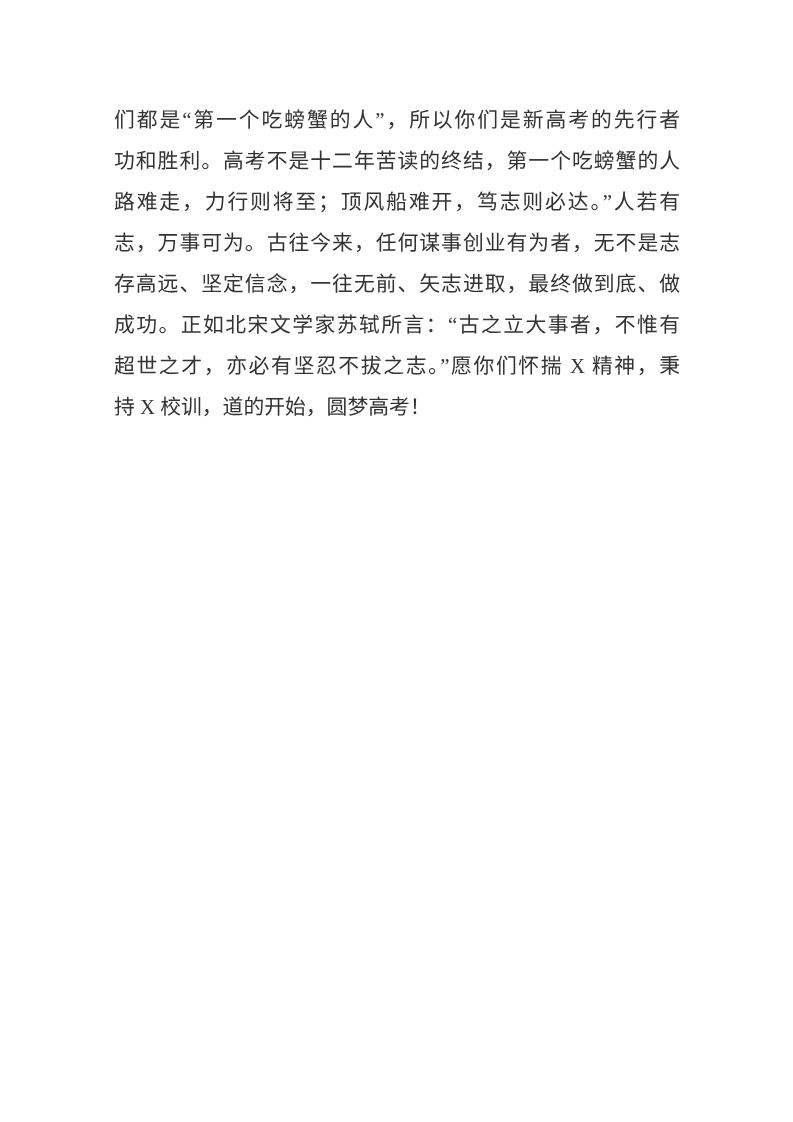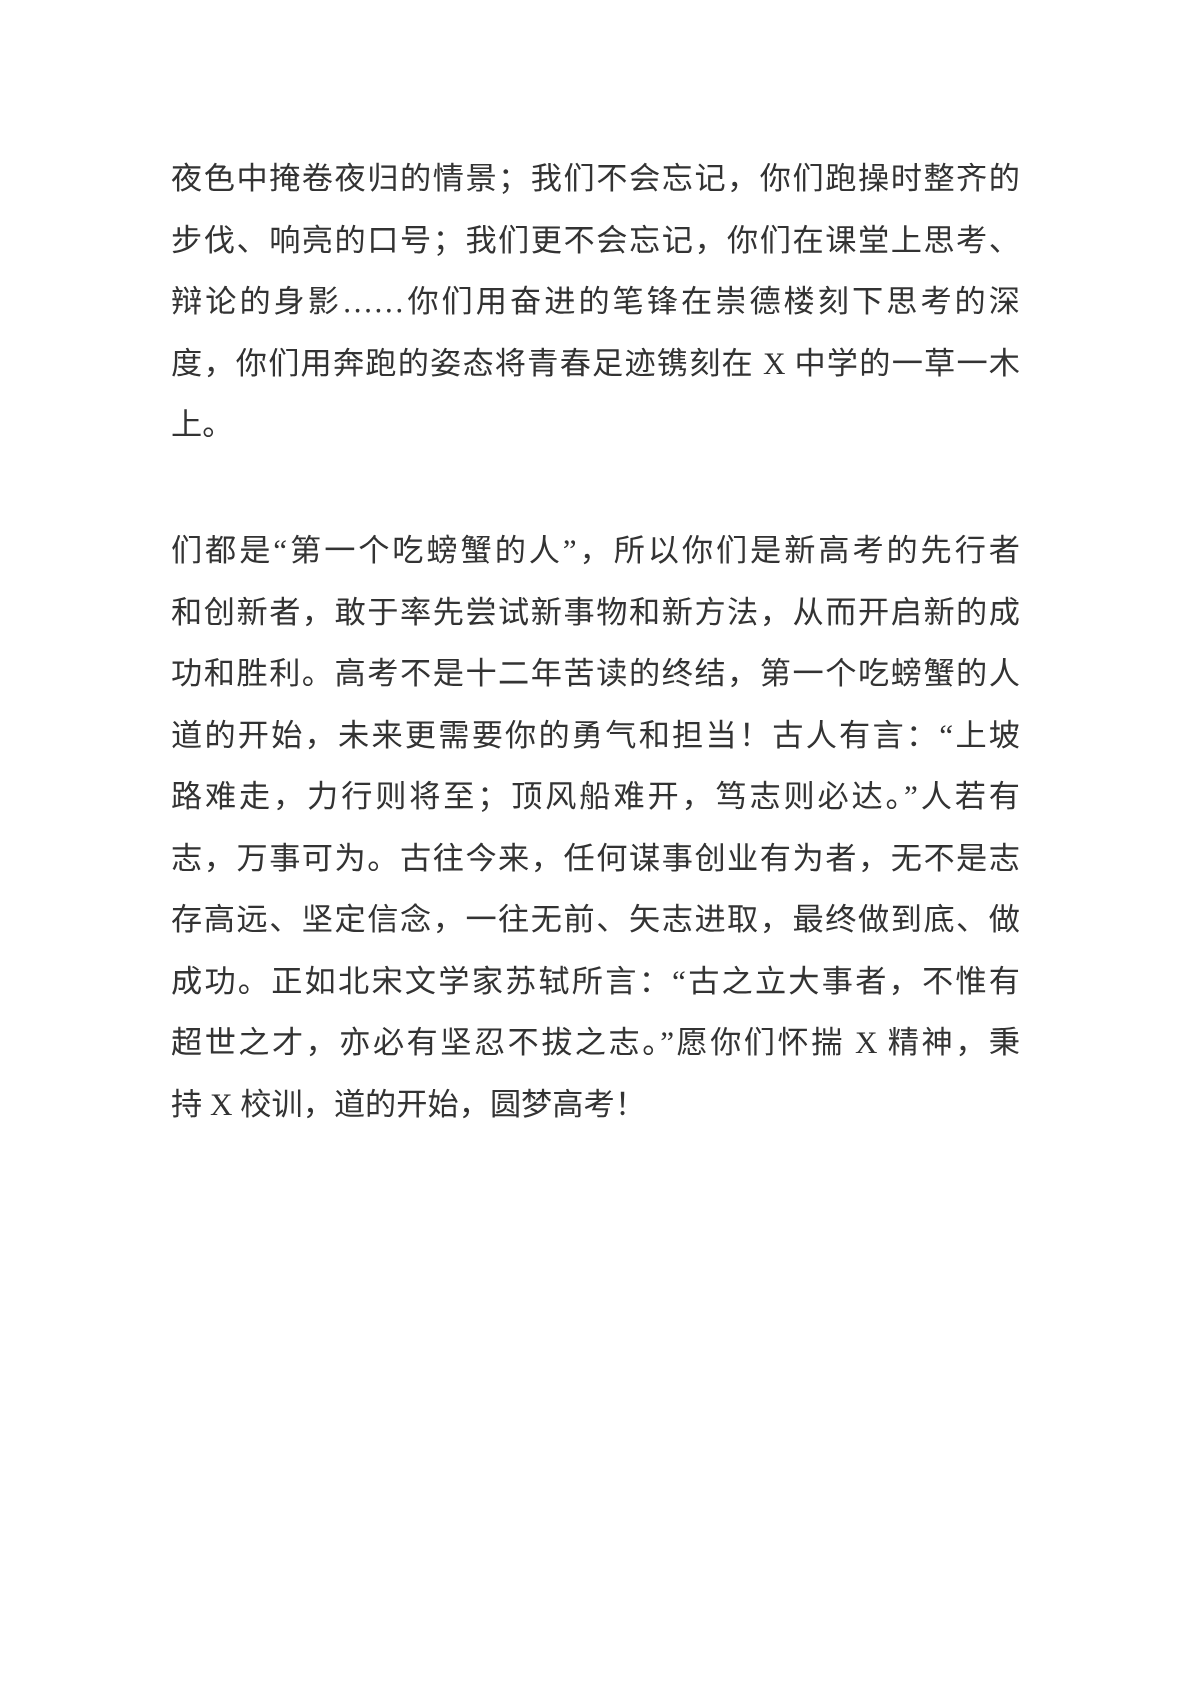--- a/index.html
+++ b/index.html
@@ -40,31 +40,22 @@
   .line.para-end {
     text-align-last: left;
   }
 </style>
 </head>
 <body>
 
 <div class="page">
   <div class="doc-body">
       <div class="para">
-        <div class="line">夜色中掩卷夜归的情景；我们不会忘记，你们跑操时整齐的</div>
-        <div class="line">步伐、响亮的口号；我们更不会忘记，你们在课堂上思考、</div>
-        <div class="line">辩论的身影……你们用奋进的笔锋在崇德楼刻下思考的深</div>
-        <div class="line">度，你们用奔跑的姿态将青春足迹镌刻在 X 中学的一草一木</div>
-        <div class="line para-end">上。</div>
-      </div>
-      <div class="para">
         <div class="line">们都是“第一个吃螃蟹的人”，所以你们是新高考的先行者</div>
-        <div class="line">和创新者，敢于率先尝试新事物和新方法，从而开启新的成</div>
         <div class="line">功和胜利。高考不是十二年苦读的终结，第一个吃螃蟹的人</div>
-        <div class="line">道的开始，未来更需要你的勇气和担当！古人有言：“上坡</div>
         <div class="line">路难走，力行则将至；顶风船难开，笃志则必达。”人若有</div>
         <div class="line">志，万事可为。古往今来，任何谋事创业有为者，无不是志</div>
         <div class="line">存高远、坚定信念，一往无前、矢志进取，最终做到底、做</div>
         <div class="line">成功。正如北宋文学家苏轼所言：“古之立大事者，不惟有</div>
         <div class="line">超世之才，亦必有坚忍不拔之志。”愿你们怀揣 X 精神，秉</div>
         <div class="line para-end">持 X 校训，道的开始，圆梦高考！</div>
       </div>
     </div>
 </div>
 

